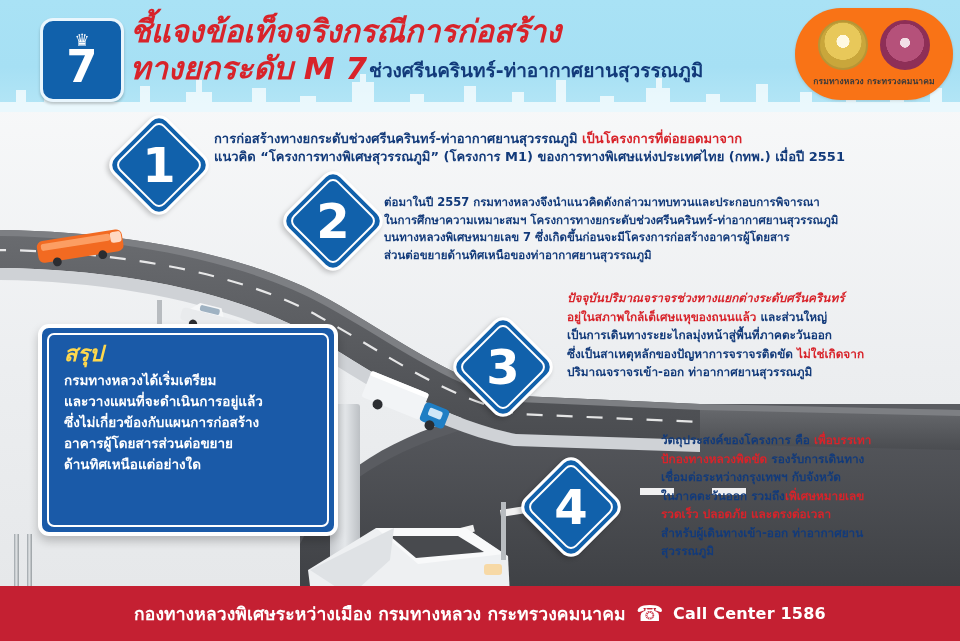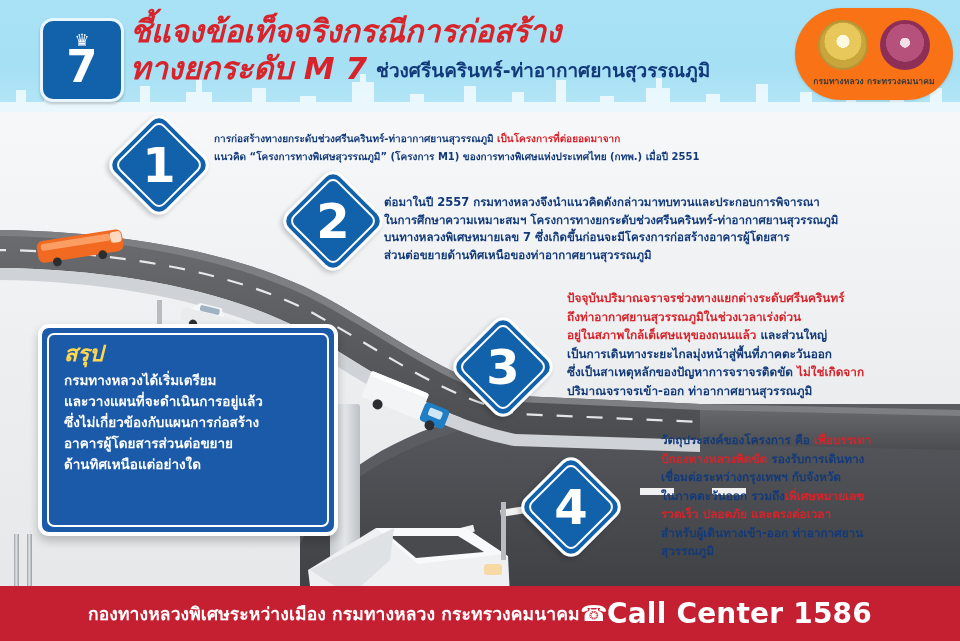--- a/index.html
+++ b/index.html
@@ -25,42 +25,42 @@
   .shield7 .num{position:absolute;left:0;right:0;top:22px;text-align:center;
            color:#ffffff;font-size:45px;line-height:48px;font-weight:700;
            font-family:"DejaVu Sans",sans-serif;}
 
   .title-wrap{position:absolute;left:130px;top:13px;width:660px;}
   .title-l1{color:#d8232a;font-size:31px;line-height:36px;font-weight:700;
             font-style:italic;letter-spacing:-.2px;white-space:nowrap;}
   .title-l2{margin-top:1px;white-space:nowrap;}
   .title-l2 .big{color:#d8232a;font-size:31px;line-height:36px;font-weight:700;font-style:italic;}
   .title-l2 .sub{color:#123a7a;font-size:19px;line-height:36px;font-weight:700;
-                 position:relative;top:-2px;margin-left:9px;}
+                 position:relative;top:-2px;margin-left:2px;}
 
   .logo-pill{position:absolute;left:795px;top:8px;width:158px;height:92px;
              background:#f97316;border-radius:46px;box-shadow:0 1px 3px rgba(0,0,0,.12);
              overflow:hidden;}
   .logo-row{position:absolute;left:0;right:0;top:12px;display:flex;justify-content:center;gap:12px;}
   .emblem{width:50px;height:50px;border-radius:50%;}
   .emblem.gold{background:radial-gradient(circle at 50% 42%,#fff9e2 0 18%,#e8c85a 19% 52%,#c9a63b 53% 78%,#8d7227 79% 100%);
                border:2px solid #b79536;box-sizing:border-box;}
   .emblem.maroon{background:radial-gradient(circle at 50% 45%,#f2dfe6 0 14%,#b5517a 15% 55%,#8e2f57 56% 80%,#6d1f40 81% 100%);
                border:2px solid #8e2f57;box-sizing:border-box;}
   .logo-caption{position:absolute;left:0;right:0;top:66px;text-align:center;
                 color:#3a3a3a;font-size:8.5px;font-weight:700;letter-spacing:.1px;}
 
   
   .scene{position:absolute;left:0;top:104px;width:960px;height:482px;overflow:hidden;}
   .ground{position:absolute;inset:0;background:linear-gradient(180deg,#f7f8f9 0%,#eceef0 55%,#e6e8ea 100%);}
 
   
   .tblk{position:absolute;color:#123a7a;font-weight:700;}
   .tblk .ln{white-space:nowrap;}
-  #txt1{left:214px;top:130px;font-size:10px;line-height:17.5px;}
+  #txt1{left:214px;top:130px;font-size:13px;line-height:17.5px;}
   #txt2{left:384px;top:194px;font-size:11.5px;line-height:17.5px;}
   #txt3{left:567px;top:289px;font-size:11.8px;line-height:18.5px;}
   #txt4{left:661px;top:431px;font-size:11.8px;line-height:18.5px;}
 
   
   .dsign{position:absolute;}
   .dsign .dia{position:absolute;left:0;top:0;width:78px;height:78px;
       background:#1161ab;border-radius:13px;transform:rotate(45deg);
       box-shadow:0 3px 5px rgba(0,0,0,.2);border:3px solid #ffffff;box-sizing:border-box;}
   .dsign .dia:after{content:"";position:absolute;inset:4px;border:2px solid #fff;border-radius:8px;}
@@ -80,23 +80,23 @@
             font-size:13.5px;line-height:21px;font-weight:700;}
   .sum-body .ln{white-space:nowrap;}
   .guard{position:absolute;left:14px;top:430px;width:22px;height:108px;}
   .guard i{position:absolute;top:0;width:5px;height:108px;
      background:linear-gradient(90deg,#9aa1a6,#e2e5e7 45%,#959b9f);display:block;}
   .guard i:nth-child(1){left:0;} .guard i:nth-child(2){left:13px;}
 
   
   .footer{position:absolute;left:0;bottom:0;width:960px;height:55px;background:#c42032;}
   .footer-inner{position:absolute;left:0;right:0;top:0;bottom:0;
-       display:flex;align-items:center;justify-content:center;}
+       display:flex;align-items:center;justify-content:center;gap:10px;}
   .foot-th{color:#fff;font-size:17.5px;font-weight:700;letter-spacing:.1px;}
-  .foot-en{color:#fff;font-size:28px;font-weight:700;letter-spacing:.2px;}
+  .foot-en{color:#fff;font-size:16px;font-weight:700;letter-spacing:.2px;}
   .phone-ic{color:#fff;font-size:22px;line-height:22px;transform:scaleX(-1);}
 </style>
 </head>
 <body>
 
 <div id="stage">
 
   <div class="scene">
     <div class="ground"></div>
 
@@ -261,22 +261,21 @@
       <div class="ln"><span style="color: rgb(18, 58, 122);">การก่อสร้างทางยกระดับช่วงศรีนครินทร์-ท่าอากาศยานสุวรรณภูมิ </span><span style="color: rgb(216, 35, 42);">เป็นโครงการที่ต่อยอดมาจาก</span></div>
       <div class="ln"><span style="color: rgb(18, 58, 122);">แนวคิด “โครงการทางพิเศษสุวรรณภูมิ” (โครงการ M1) ของการทางพิเศษแห่งประเทศไทย (กทพ.) เมื่อปี 2551</span></div>
     </div>
   <div class="tblk" id="txt2">
       <div class="ln"><span style="color: rgb(18, 58, 122);">ต่อมาในปี 2557 กรมทางหลวงจึงนำแนวคิดดังกล่าวมาทบทวนและประกอบการพิจารณา</span></div>
       <div class="ln"><span style="color: rgb(18, 58, 122);">ในการศึกษาความเหมาะสมฯ โครงการทางยกระดับช่วงศรีนครินทร์-ท่าอากาศยานสุวรรณภูมิ</span></div>
       <div class="ln"><span style="color: rgb(18, 58, 122);">บนทางหลวงพิเศษหมายเลข 7 ซึ่งเกิดขึ้นก่อนจะมีโครงการก่อสร้างอาคารผู้โดยสาร</span></div>
       <div class="ln"><span style="color: rgb(18, 58, 122);">ส่วนต่อขยายด้านทิศเหนือของท่าอากาศยานสุวรรณภูมิ</span></div>
     </div>
   <div class="tblk" id="txt3">
-      <div class="ln"><span style="color: rgb(216, 35, 42);">ปัจจุบันปริมาณจราจรช่วงทางแยกต่างระดับศรีนครินทร์</span></div>
-      <div class="ln"><span style="color: rgb(216, 35, 42);">ถึงท่าอากาศยานสุวรรณภูมิในช่วงเวลาเร่งด่วน</span></div>
+      <div class="ln"><span style="color: rgb(216, 35, 42); font-style: italic;">ปัจจุบันปริมาณจราจรช่วงทางแยกต่างระดับศรีนครินทร์</span></div>
       <div class="ln"><span style="color: rgb(216, 35, 42);">อยู่ในสภาพใกล้เต็เศษแหุของถนนแล้ว </span><span style="color: rgb(18, 58, 122);">และส่วนใหญ่</span></div>
       <div class="ln"><span style="color: rgb(18, 58, 122);">เป็นการเดินทางระยะไกลมุ่งหน้าสู่พื้นที่ภาคตะวันออก</span></div>
       <div class="ln"><span style="color: rgb(18, 58, 122);">ซึ่งเป็นสาเหตุหลักของปัญหาการจราจรติดขัด </span><span style="color: rgb(216, 35, 42);">ไม่ใช่เกิดจาก</span></div>
       <div class="ln"><span style="color: rgb(18, 58, 122);">ปริมาณจราจรเข้า-ออก ท่าอากาศยานสุวรรณภูมิ</span></div>
     </div>
   <div class="tblk" id="txt4">
       <div class="ln"><span style="color: rgb(18, 58, 122);">วัตถุประสงค์ของโครงการ คือ </span><span style="color: rgb(216, 35, 42);">เพื่อบรรเทา</span></div>
       <div class="ln"><span style="color: rgb(216, 35, 42);">ปักองทางหลวงพิดขัด </span><span style="color: rgb(18, 58, 122);">รองรับการเดินทาง</span></div>
       <div class="ln"><span style="color: rgb(18, 58, 122);">เชื่อมต่อระหว่างกรุงเทพฯ กับจังหวัด</span></div>
       <div class="ln"><span style="color: rgb(18, 58, 122);">ในภาคตะวันออก รวมถึง</span><span style="color: rgb(216, 35, 42);">เพิ่เศษหมายเลข</span></div>

